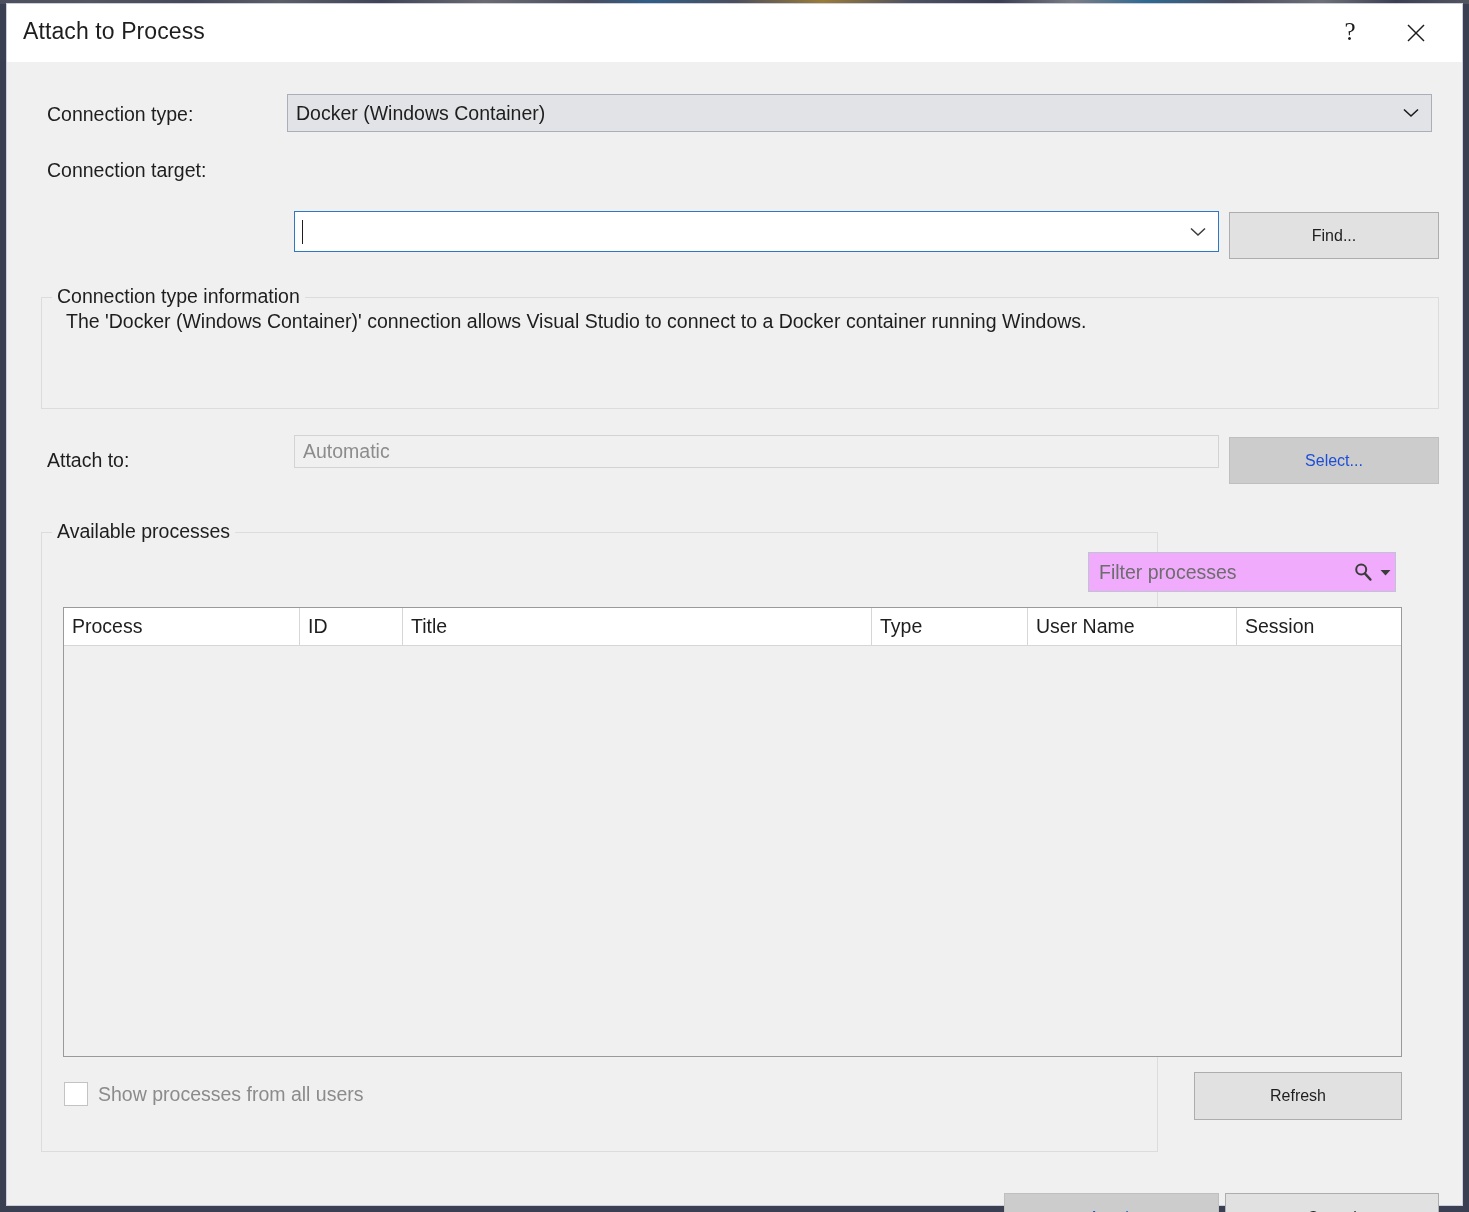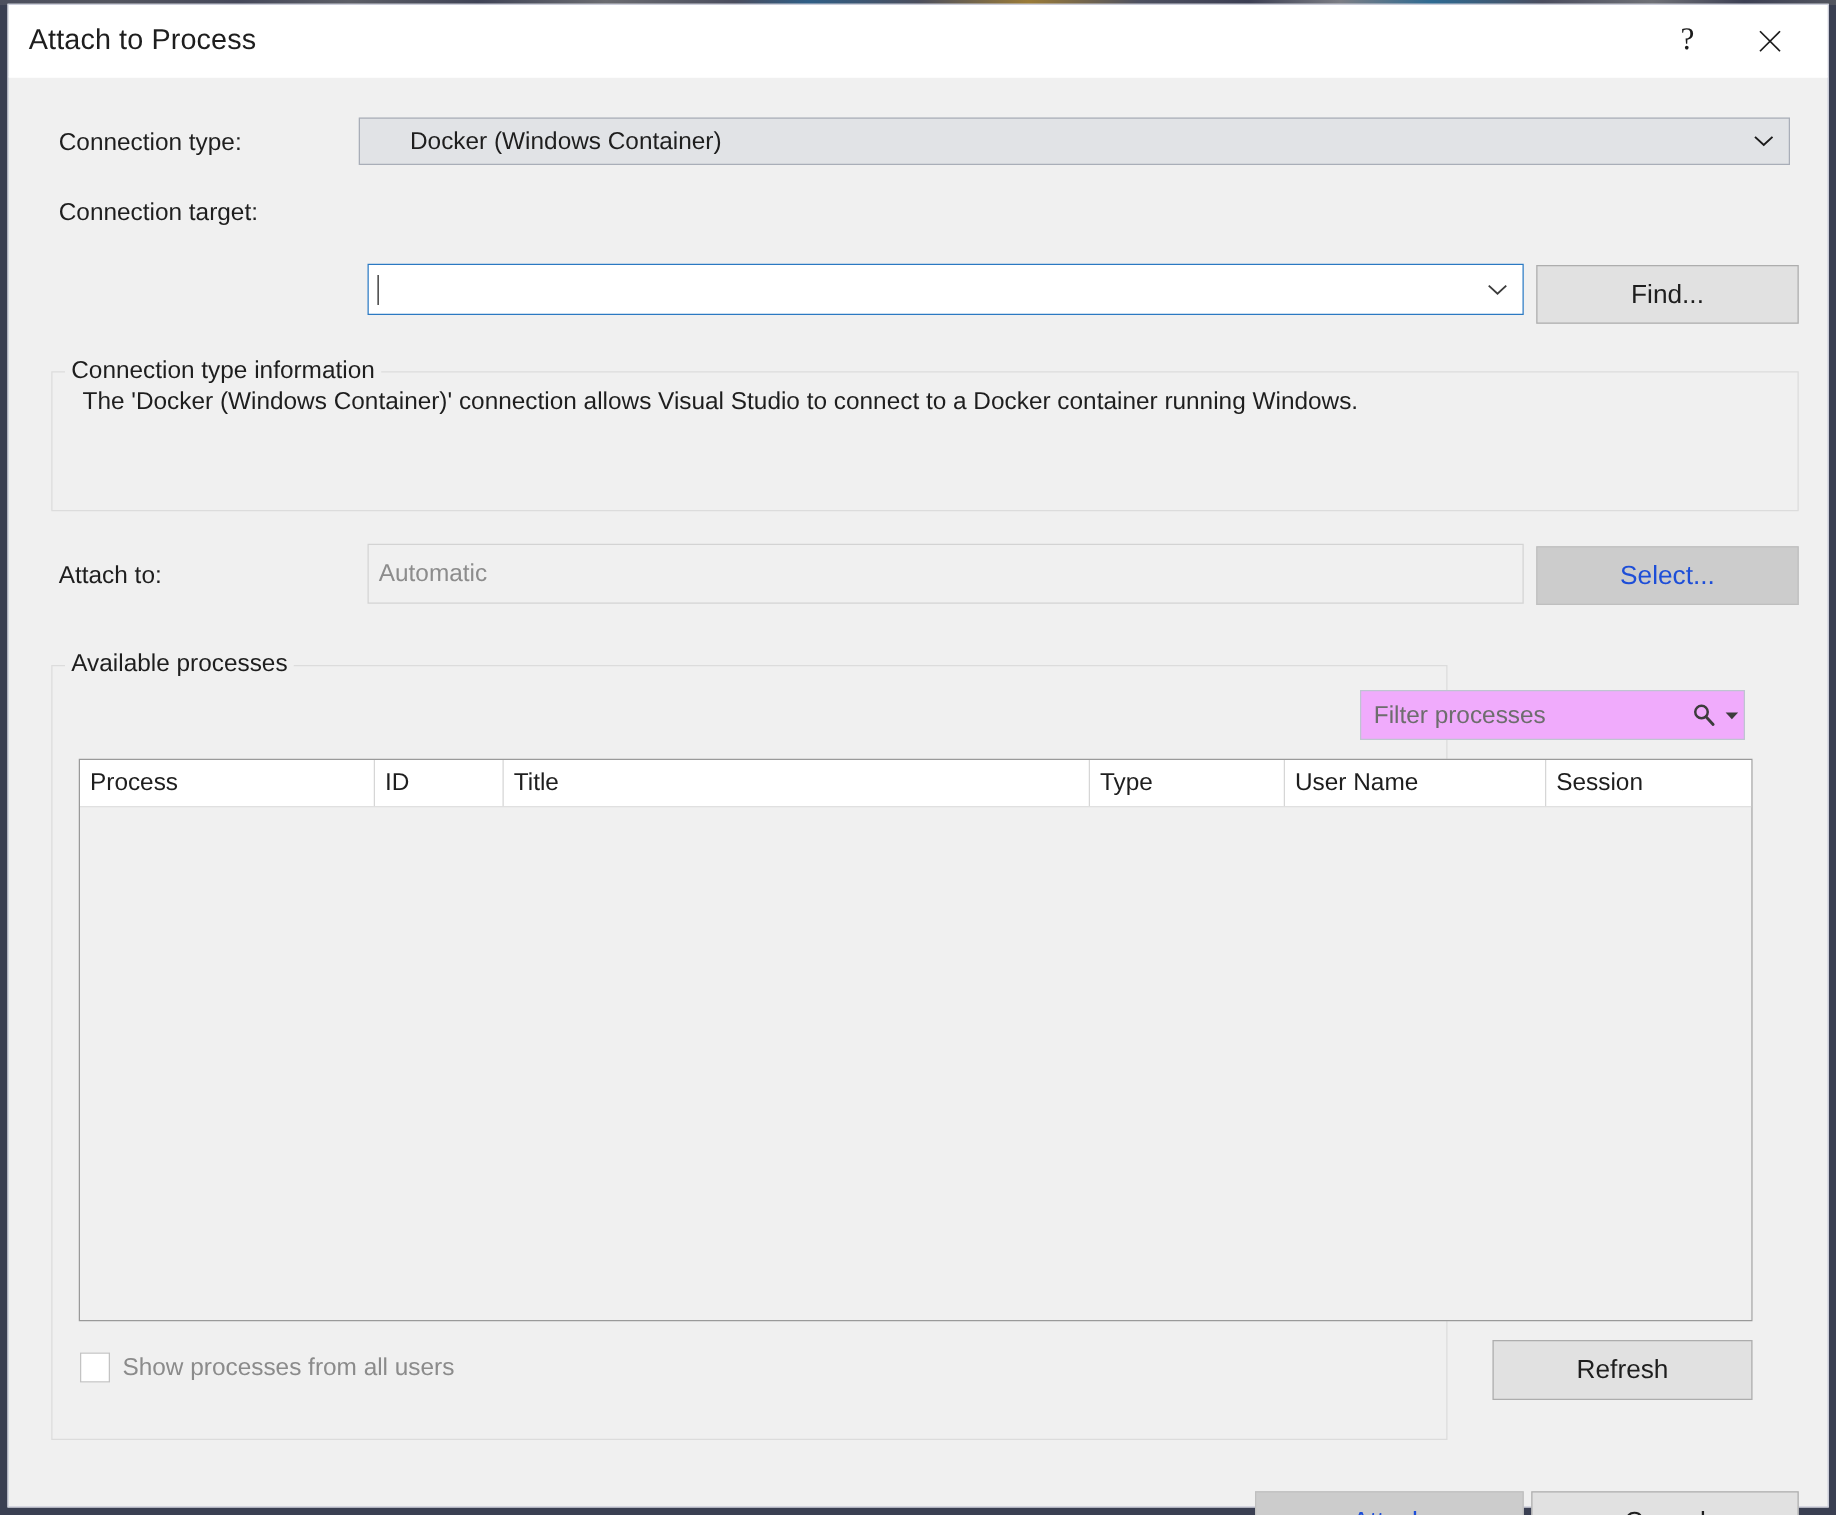--- a/index.html
+++ b/index.html
@@ -110,21 +110,20 @@
     align-items: center;
     cursor: default;
   }
   #connection-type-value {
     padding-left: 8px;
     font-size: 19.5px;
     color: #1e1e1e;
     flex: 1;
     white-space: nowrap;
     overflow: hidden;
-    margin-left: 32px;
   }
   .chev {
     width: 40px;
     display: flex;
     align-items: center;
     justify-content: center;
   }
   .chev svg { display: block; }
 
   
@@ -162,21 +161,21 @@
     background: #1e1e1e;
   }
 
   
   .btn {
     position: absolute;
     background: #e1e1e1;
     border: 1px solid #adadad;
     box-sizing: border-box;
     font-family: "Liberation Sans", sans-serif;
-    font-size: 21px;
+    font-size: 16px;
     color: #1e1e1e;
     cursor: default;
     display: flex;
     align-items: center;
     justify-content: center;
     padding: 0;
   }
   .btn.disabled {
     background: #cccccc;
     border-color: #bfbfbf;
@@ -211,21 +210,21 @@
     color: #1e1e1e;
     white-space: nowrap;
   }
 
   
   #attach-to-field {
     position: absolute;
     left: 287px;
     top: 373px;
     width: 925px;
-    height: 48px;
+    height: 33px;
     background: #f0f0f0;
     border: 1px solid #d3d3d3;
     box-sizing: border-box;
     display: flex;
     align-items: center;
     cursor: default;
   }
   #attach-to-value {
     padding-left: 8px;
     font-size: 19.5px;

